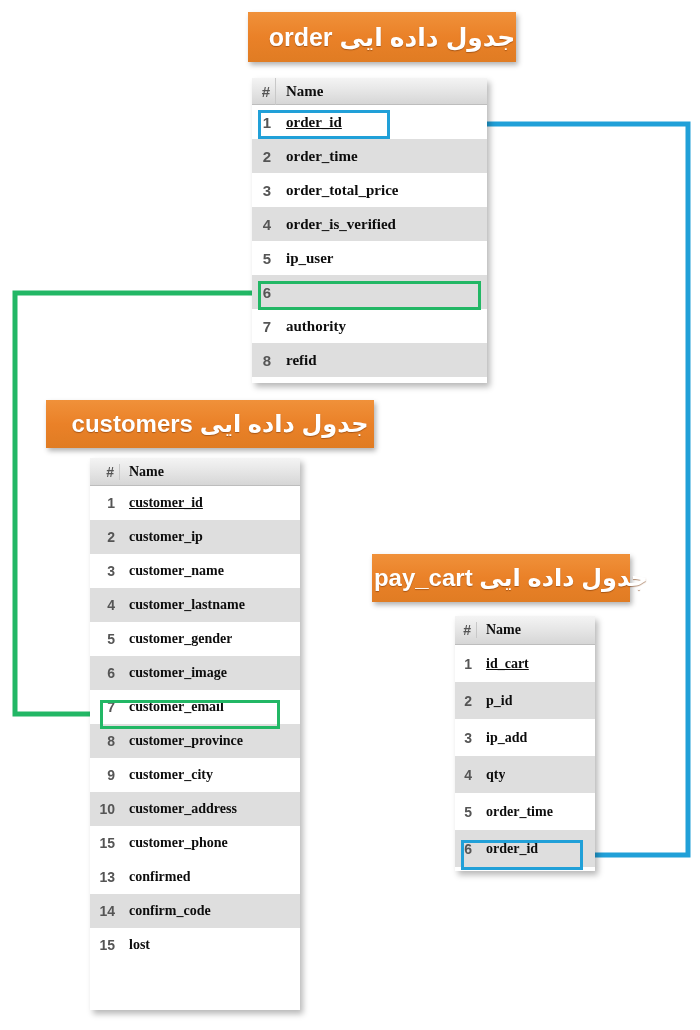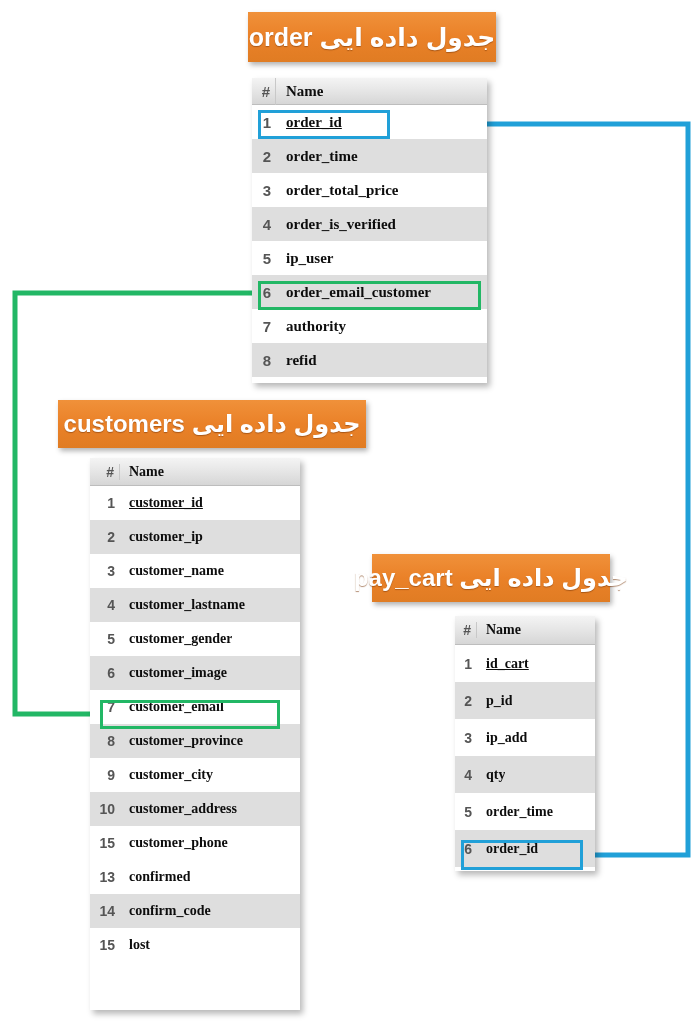--- a/index.html
+++ b/index.html
@@ -15,20 +15,21 @@
   
   .wires{position:absolute;left:0;top:0;width:700px;height:1030px;z-index:1;}
 
   
   .banner{
     position:absolute;
     background:linear-gradient(to bottom,#f0913a 0%,#ea8128 50%,#e07c23 100%);
     box-shadow:2px 3px 5px rgba(0,0,0,0.30);
     display:flex;align-items:center;justify-content:center;
     z-index:5;
+    padding-left:20px;
   }
   .banner-text{
     color:#ffffff;
     font-weight:bold;
     white-space:nowrap;
     text-shadow:0 1px 1px rgba(120,55,10,0.55);
     direction:rtl;
   }
 
   
@@ -97,21 +98,21 @@
 
   #tbl-paycart{left:455px;top:616px;width:140px;height:255px;}
   #tbl-paycart .cnum{width:22px;padding-right:5px;font-size:14px;}
   #tbl-paycart .cname{padding-left:9px;font-size:14px;}
   #tbl-paycart .trow{height:37px;}
   #tbl-paycart .thead{height:29px;}
 
   
   #banner-order{left:248px;top:12px;width:248px;height:50px;}
   #banner-order .banner-text{font-size:25px;}
-  #banner-customers{left:58px;top:400px;width:308px;height:48px;}
+  #banner-customers{left:46px;top:400px;width:308px;height:48px;}
   #banner-customers .banner-text{font-size:24px;}
   #banner-paycart{left:372px;top:554px;width:238px;height:48px;}
   #banner-paycart .banner-text{font-size:24px;}
 </style>
 </head>
 <body>
 
 <div class="canvas">
 
   <svg class="wires" width="700" height="1030" viewBox="0 0 700 1030">
@@ -145,21 +146,20 @@
     <div class="trow even">
       <div class="cnum">4</div>
       <div class="cname"><span>order_is_verified</span></div>
     </div>
     <div class="trow odd">
       <div class="cnum">5</div>
       <div class="cname"><span>ip_user</span></div>
     </div>
     <div class="trow even">
       <div class="cnum">6</div>
-      <div class="cname"><span>order_email_customer</span></div>
     </div>
     <div class="trow odd">
       <div class="cnum">7</div>
       <div class="cname"><span>authority</span></div>
     </div>
     <div class="trow even">
       <div class="cnum">8</div>
       <div class="cname"><span>refid</span></div>
     </div>
   </div>

